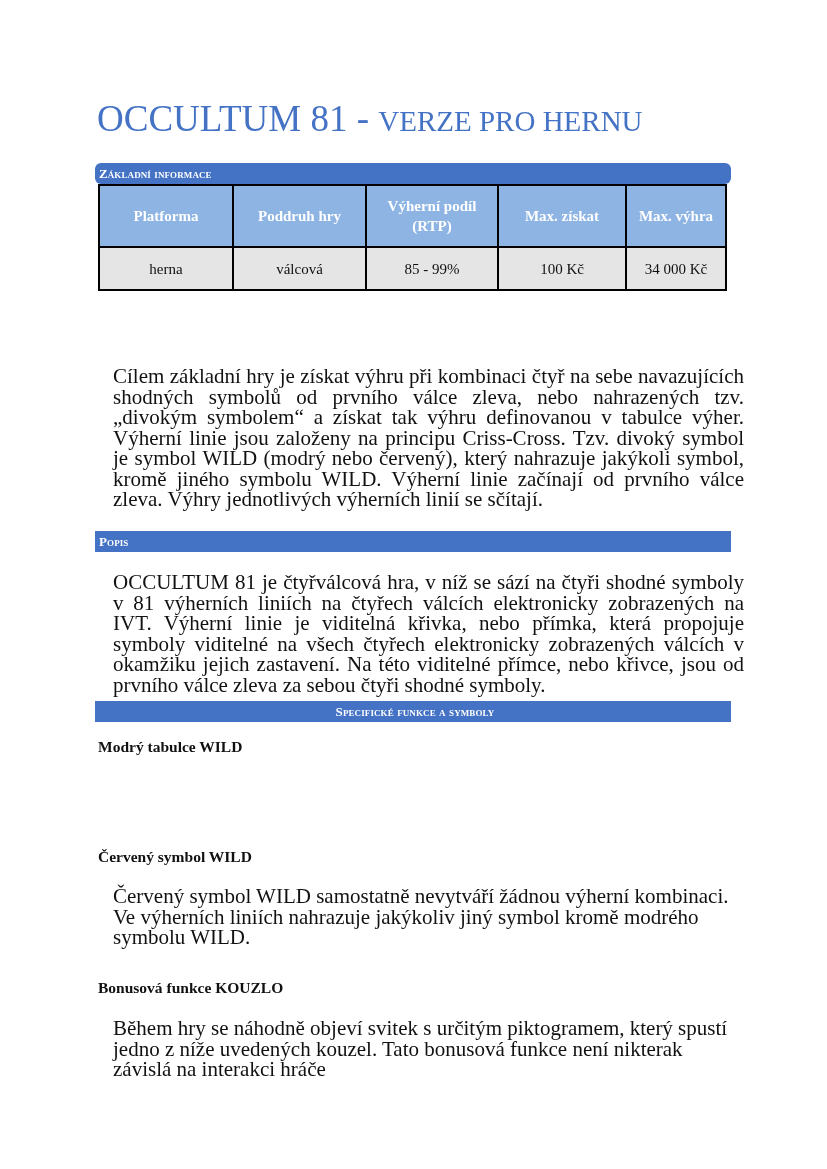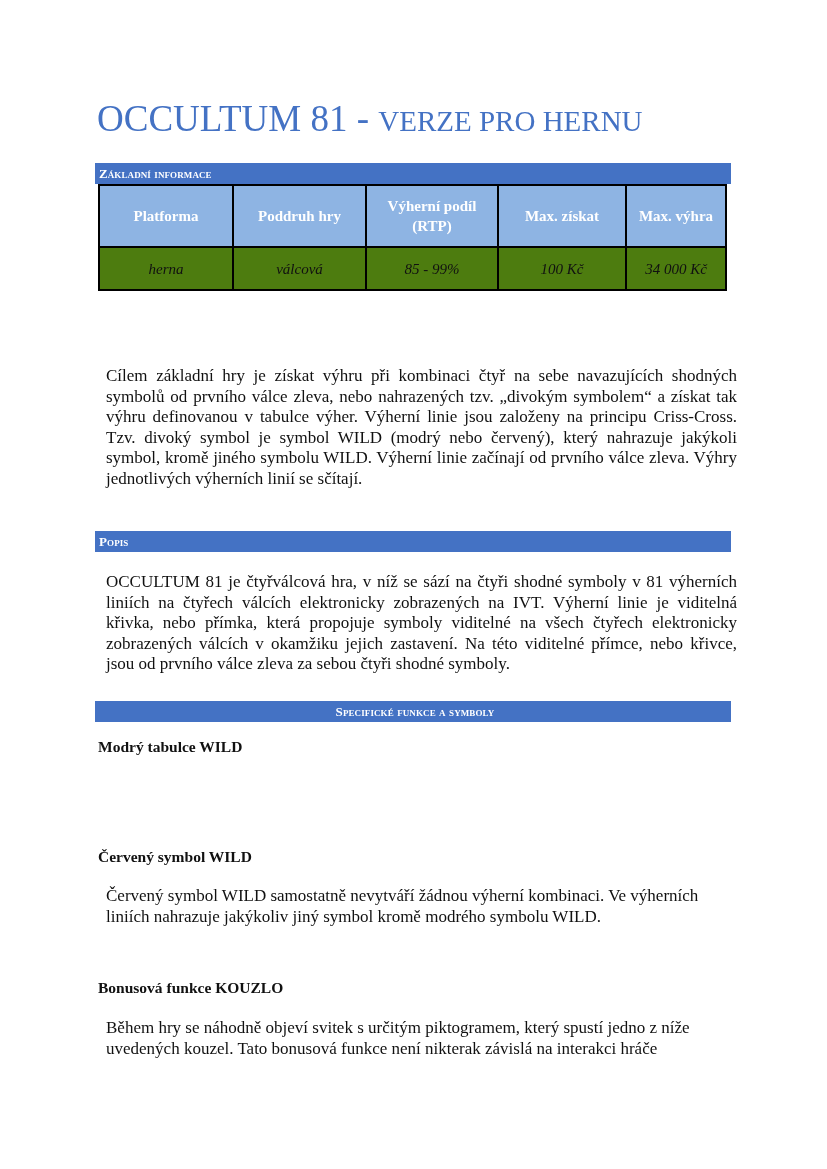--- a/index.html
+++ b/index.html
@@ -5,33 +5,33 @@
   html, body { margin: 0; padding: 0; background: #ffffff; }
   body { width: 827px; height: 1169px; position: relative; font-family: "Liberation Serif", "DejaVu Serif", serif; color: #111; }
   .page { position: absolute; left: 0; top: 0; width: 827px; height: 1169px; }
   .title { position: absolute; left: 97px; top: 100px; margin: 0; color: #4472c4; font-weight: normal; white-space: nowrap; line-height: 1; }
   .title .main { font-size: 37px; }
   .title .sub { font-size: 29px; }
   .section-bar { position: absolute; left: 95px; width: 636px; height: 21px; background: #4472c4; color: #ffffff; font-weight: bold; font-size: 13px; line-height: 21px; padding-left: 4px; box-sizing: border-box; font-variant: small-caps; letter-spacing: 0.1px; white-space: nowrap; }
   table.info { position: absolute; left: 98px; top: 184px; border-collapse: collapse; width: 629px; }
   table.info th, table.info td { border: 2px solid #000; text-align: center; font-size: 15px; }
   table.info th { background: #8eb4e3; color: #ffffff; font-weight: bold; height: 60px; vertical-align: middle; line-height: 20px; padding: 0 6px; }
-  table.info td { height: 38px; padding-top: 2px; background: #4d7c0f; color: #111; font-style: italic; }
-  .para { position: absolute; left: 106px; width: 631px; margin: 0; font-size: 17px; line-height: 20.5px; text-align: justify; }
+  table.info td { height: 38px; padding-top: 2px; background: #e5e5e5; color: #111; }
+  .para { position: absolute; left: 113px; width: 631px; margin: 0; font-size: 21px; line-height: 20.5px; text-align: justify; }
   .para.left { text-align: left; }
   .subhead { position: absolute; left: 98px; margin: 0; font-size: 15.5px; font-weight: bold; white-space: nowrap; }
 </style>
 </head>
 <body>
 
 <div class="page">
 
   <h1 class="title"><span class="main">OCCULTUM 81 - </span><span class="sub">VERZE PRO HERNU</span></h1>
 
-  <div class="section-bar" style="top:163px;">Základní informace</div>
+  <div class="section-bar" style="top:163px;border-radius:6px;">Základní informace</div>
 
   <table class="info">
     <thead>
       <tr>
         <th style="width:120px">Platforma</th>
         <th style="width:119px">Poddruh hry</th>
         <th style="width:118px">Výherní podíl (RTP)</th>
         <th style="width:114px">Max. získat</th>
         <th>Max. výhra</th>
       </tr>

